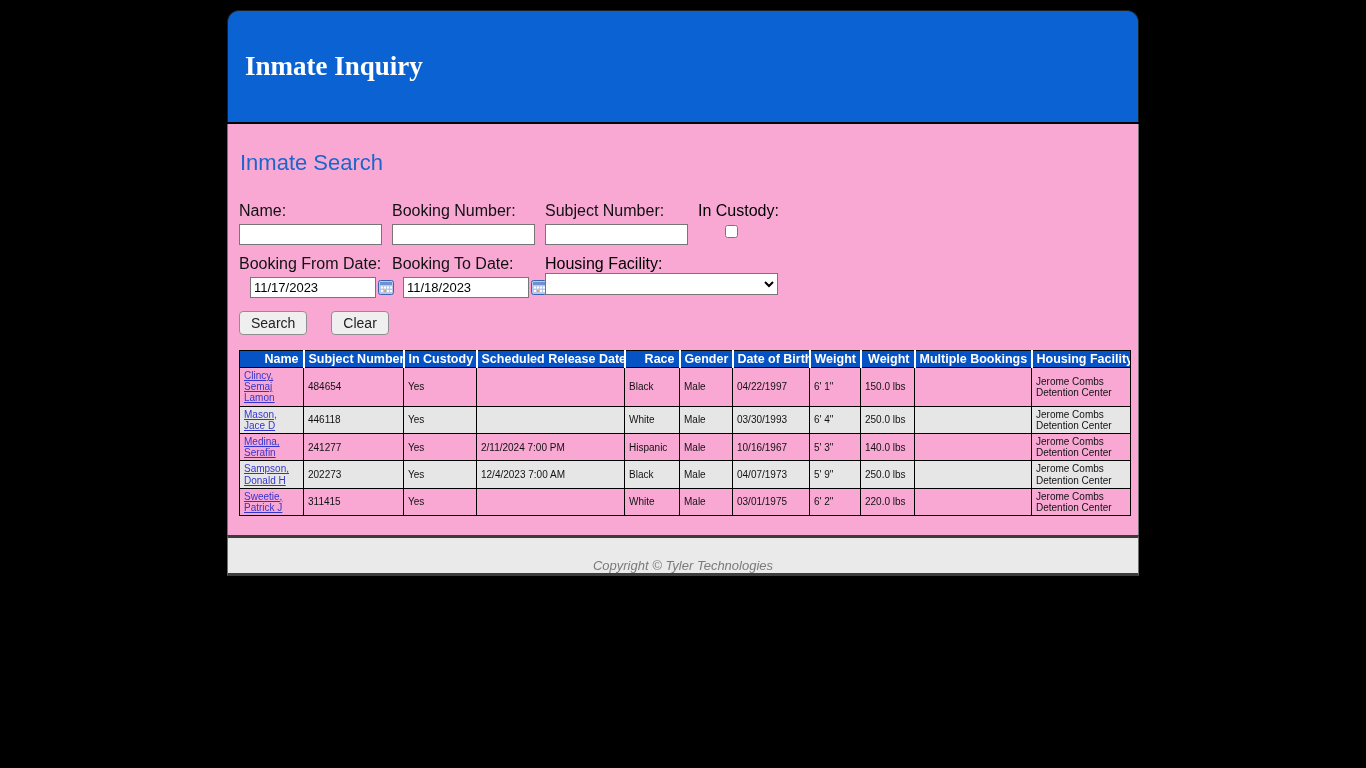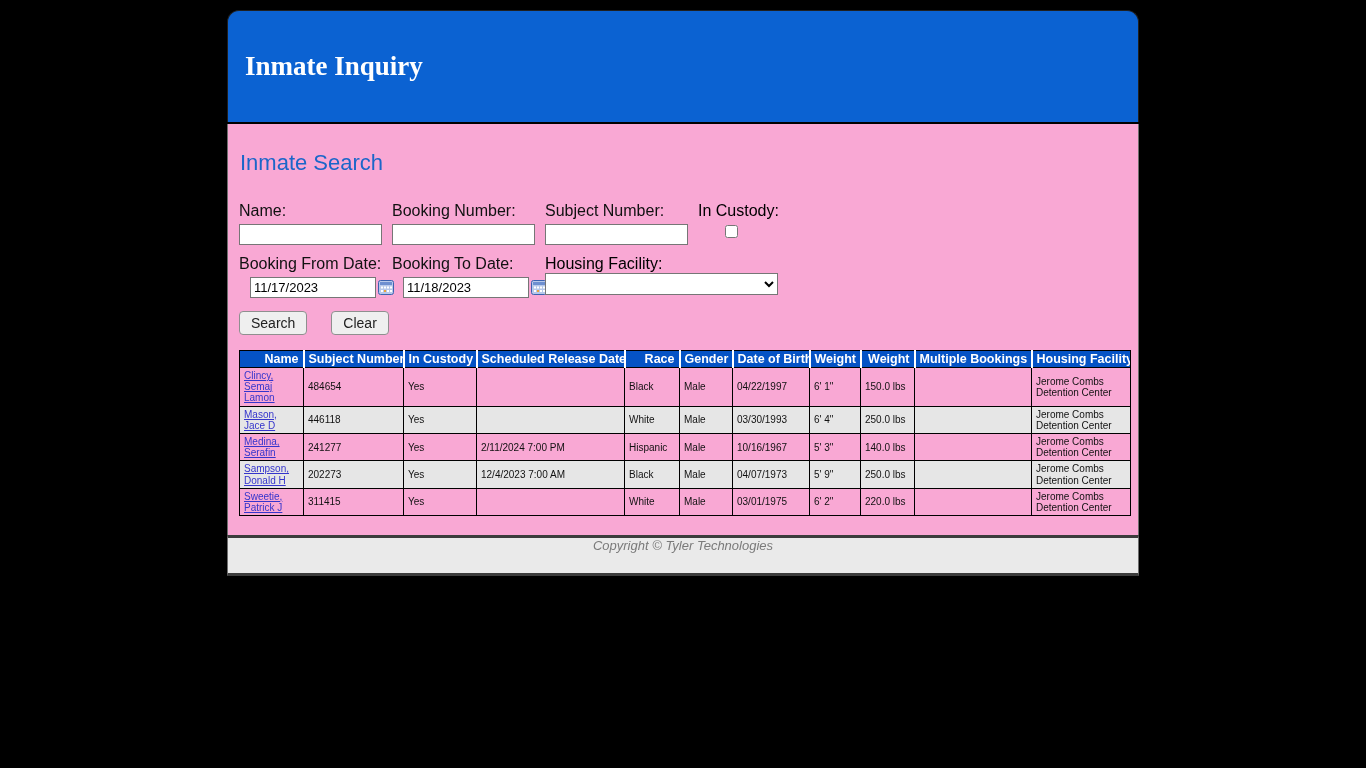--- a/index.html
+++ b/index.html
@@ -111,21 +111,21 @@
   .results tbody tr:nth-child(even) td { background: #e6e6e6; }
   .results a { color: #3535cc; text-decoration: underline; }
 
   
   .footer {
     background: #eaeaea;
     border: 1px solid #6e6e6e;
     border-top: 3px solid #3c3c3c;
     border-bottom: 3px solid #3c3c3c;
     height: 41px;
-    display: flex; align-items: flex-start; justify-content: center;
+    display: flex; align-items: flex-end; justify-content: center;
     font-size: 13px;
     font-style: italic;
     color: #7a7a7a;
   }
 </style>
 </head>
 <body>
 
 <div class="container">
 

